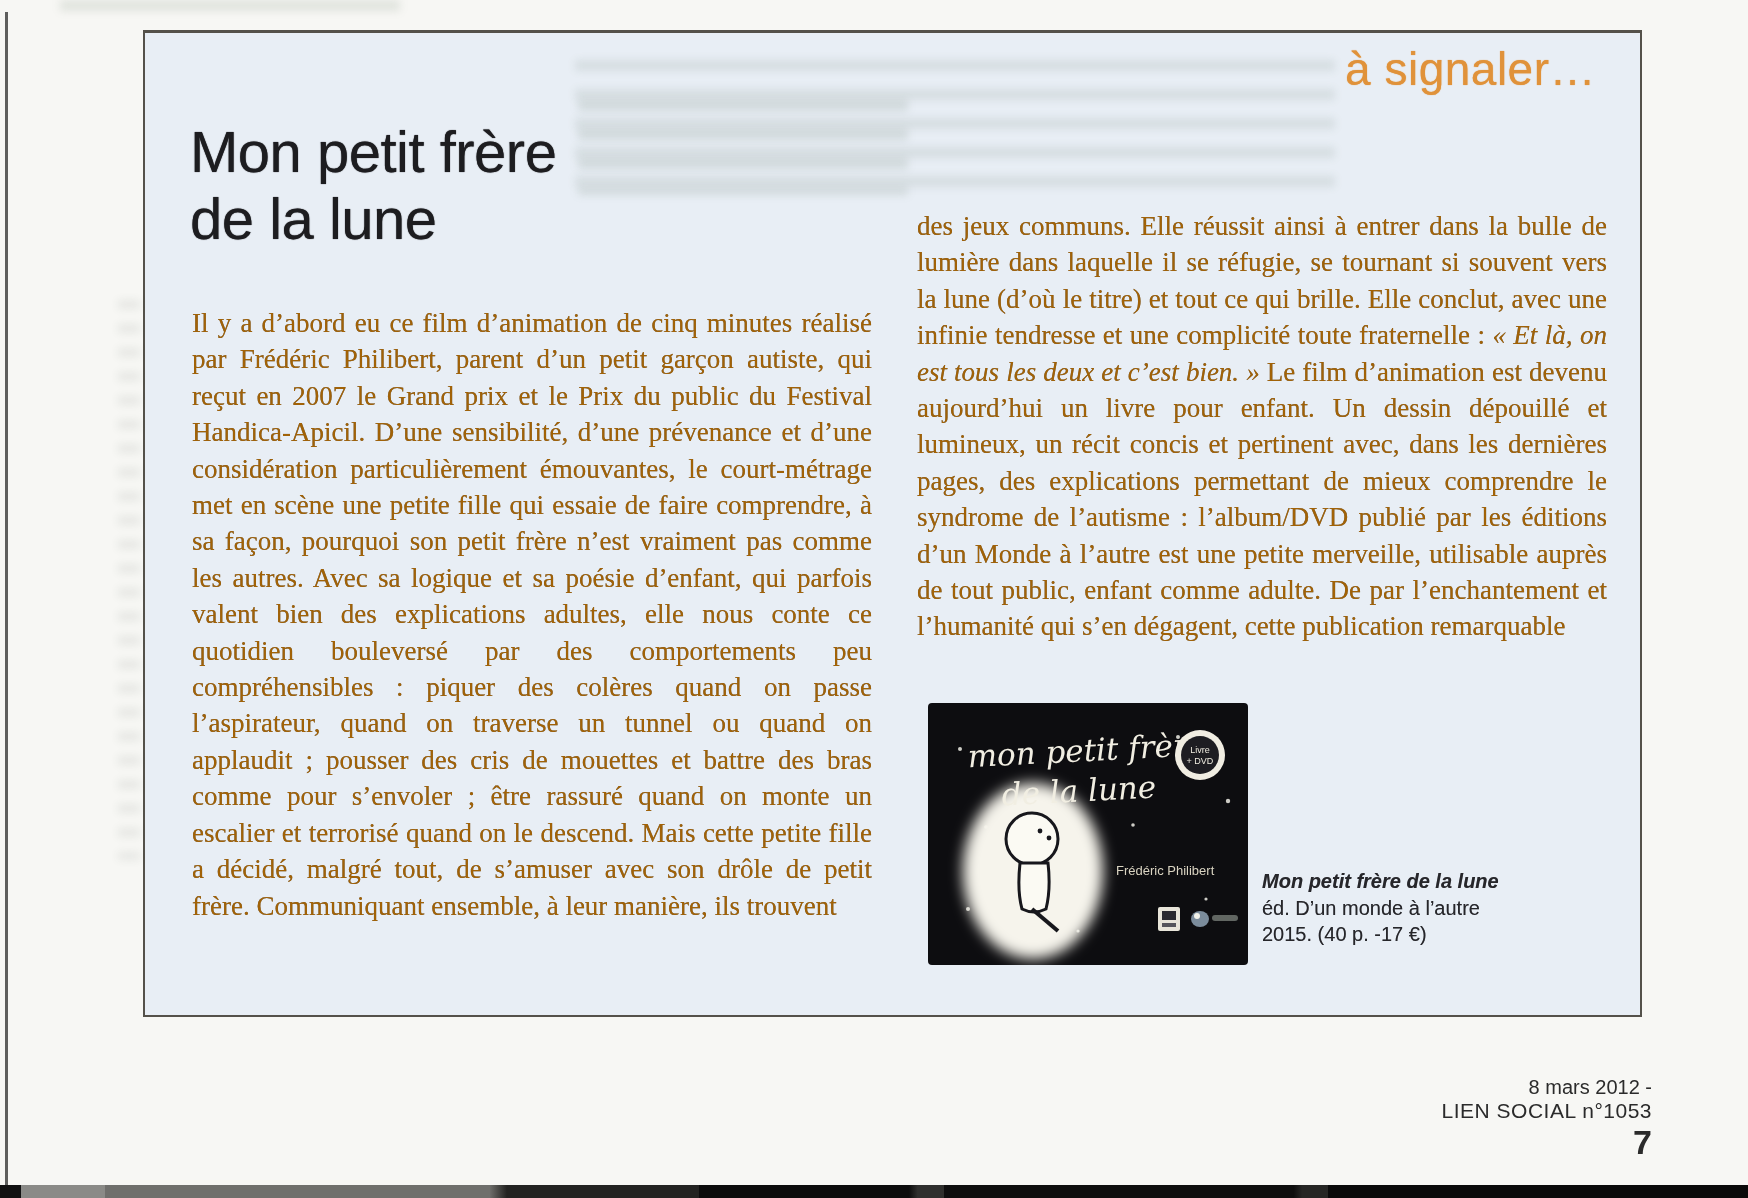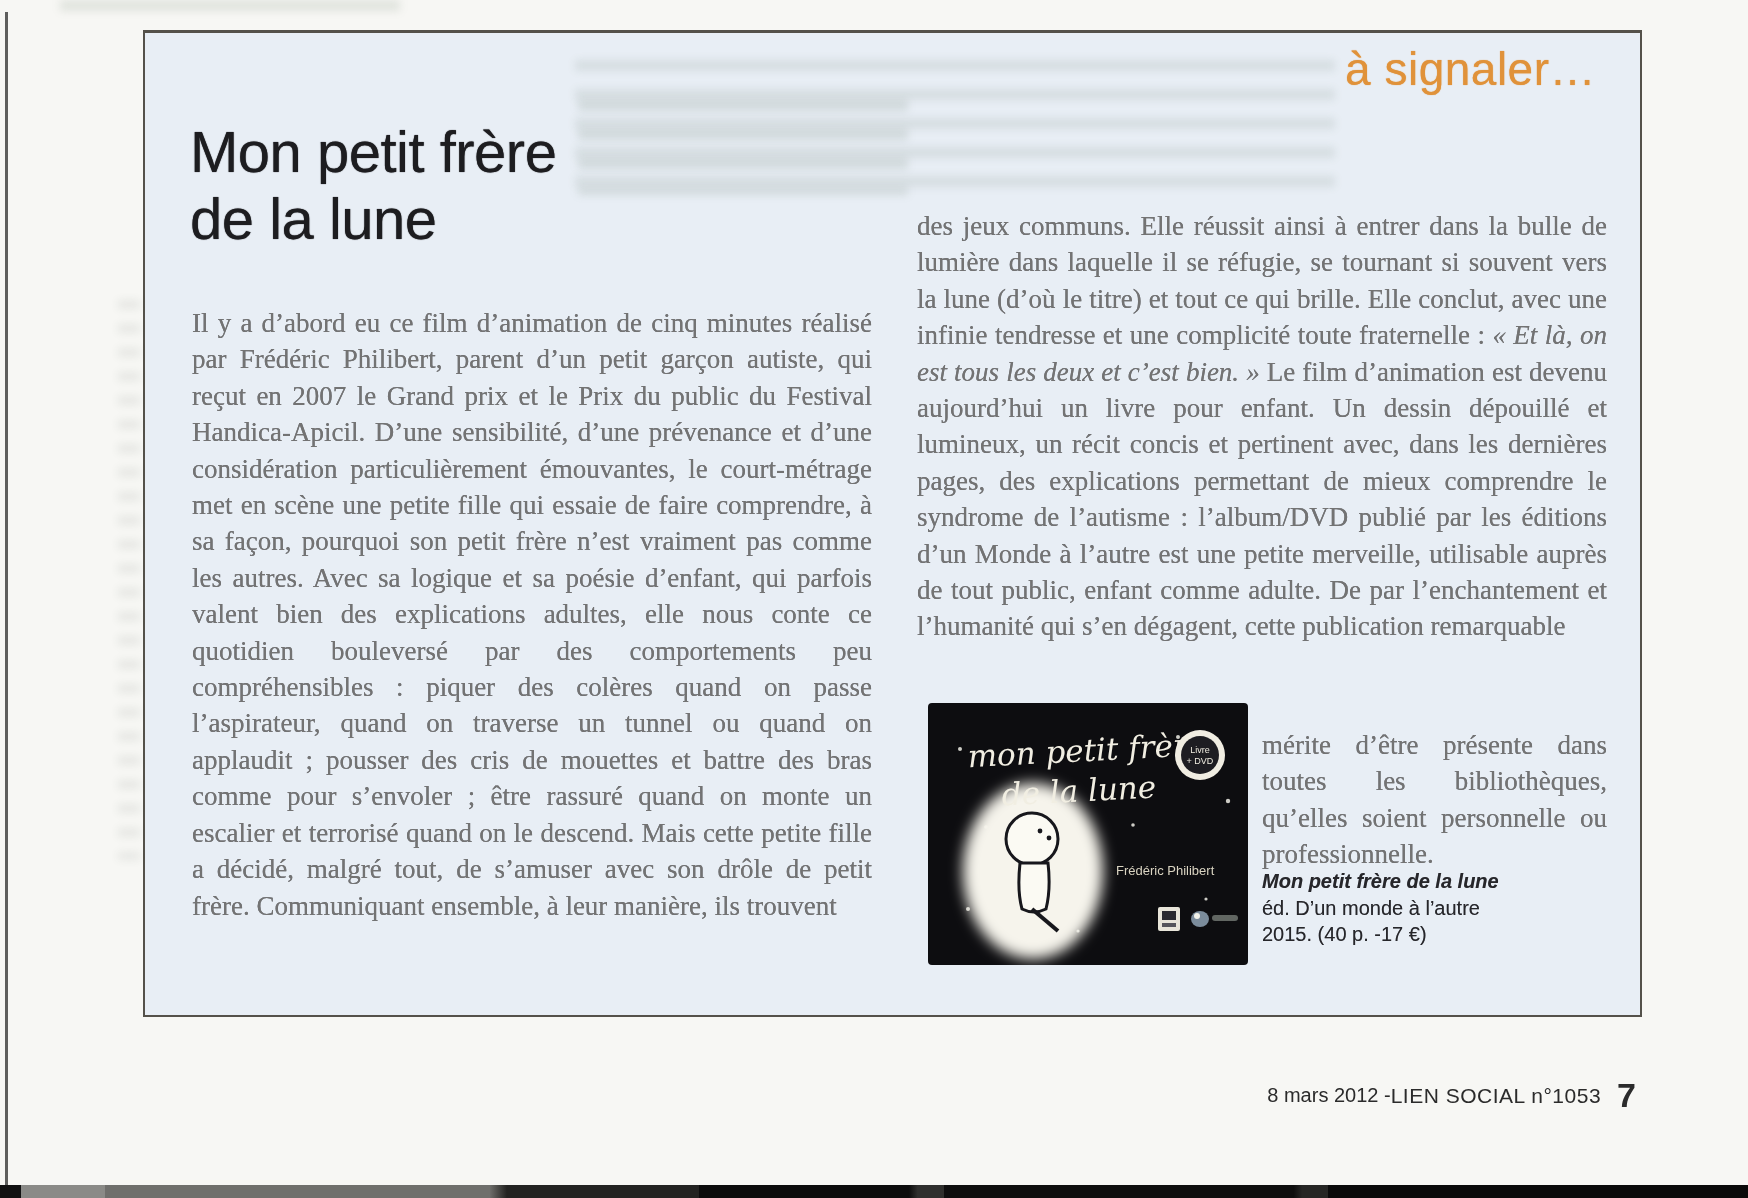--- a/index.html
+++ b/index.html
@@ -19,34 +19,34 @@
   
   .panel{position:absolute;left:143px;top:30px;width:1499px;height:987px;box-sizing:border-box;
     background:#e8eef5;border:2px solid #54514a;border-top-width:3px;}
   .section-label{position:absolute;top:46px;right:152px;
     font-size:46px;line-height:1;color:#e0923a;letter-spacing:.5px;
     text-shadow:0 0 1px #e0923a;}
   .article-title{position:absolute;left:190px;top:118px;
     font-size:58px;line-height:67px;color:#1d1d20;letter-spacing:-.5px;
     text-shadow:0 0 1px #1d1d20;}
   .bodytext{font-family:"Liberation Serif","DejaVu Serif",serif;
-    font-size:27px;line-height:36.4px;color:#737373;text-align:justify;
+    font-size:27px;line-height:36.4px;color:#a16207;text-align:justify;
     text-shadow:0 0 .5px rgba(20,20,30,.55);}
   .col-left{position:absolute;left:192px;top:278px;width:680px;}
   .col-right{position:absolute;left:917px;top:181px;width:690px;}
   .wrap-text{position:absolute;left:1262px;top:700px;width:345px;}
   .italic{font-style:italic;}
   
   .book-cover{position:absolute;left:928px;top:703px;width:320px;height:262px;}
   
   .caption{position:absolute;left:1262px;top:868px;width:370px;
     font-size:20px;line-height:26.5px;color:#26262a;text-shadow:0 0 .5px rgba(30,30,40,.4);}
   .caption .cap-title{font-style:italic;font-weight:bold;}
   
-  .footer{position:absolute;top:1076px;right:112px;display:flex;align-items:center;color:#2b2b2b;}
+  .footer{position:absolute;top:1076px;right:96px;display:flex;align-items:flex-end;color:#2b2b2b;flex-direction:column;}
   .footer .f-date{font-size:20px;font-weight:400;}
   .footer .f-issue{font-size:21px;font-weight:400;letter-spacing:.5px;}
   .footer .f-page{font-size:34px;font-weight:700;margin-left:16px;}
 </style>
 </head>
 <body>
 
 <div id="canvas">
 
   <div class="scan-edge-left"></div>
@@ -63,21 +63,20 @@
 
   <div class="article-title">
     <div>Mon petit frère</div>
     <div>de la lune</div>
   </div>
 
   <p class="bodytext col-left">Il y a d’abord eu ce film d’animation de cinq minutes réalisé par Frédéric Philibert, parent d’un petit garçon autiste, qui reçut en 2007 le Grand prix et le Prix du public du Festival Handica-Apicil. D’une sensibilité, d’une prévenance et d’une considération particulièrement émouvantes, le court-métrage met en scène une petite fille qui essaie de faire comprendre, à sa façon, pourquoi son petit frère n’est vraiment pas comme les autres. Avec sa logique et sa poésie d’enfant, qui parfois valent bien des explications adultes, elle nous conte ce quotidien bouleversé par des comportements peu compréhensibles : piquer des colères quand on passe l’aspirateur, quand on traverse un tunnel ou quand on applaudit ; pousser des cris de mouettes et battre des bras comme pour s’envoler ; être rassuré quand on monte un escalier et terrorisé quand on le descend. Mais cette petite fille a décidé, malgré tout, de s’amuser avec son drôle de petit frère. Communiquant ensemble, à leur manière, ils trouvent</p>
 
   <p class="bodytext col-right"><span>des jeux communs. Elle réussit ainsi à entrer dans la bulle de lumière dans laquelle il se réfugie, se tournant si souvent vers la lune (d’où le titre) et tout ce qui brille. Elle conclut, avec une infinie tendresse et une complicité toute fraternelle : </span><span class="italic">« Et là, on est tous les deux et c’est bien. »</span><span> Le film d’animation est devenu aujourd’hui un livre pour enfant. Un dessin dépouillé et lumineux, un récit concis et pertinent avec, dans les dernières pages, des explications permettant de mieux comprendre le syndrome de l’autisme : l’album/DVD publié par les éditions d’un Monde à l’autre est une petite merveille, utilisable auprès de tout public, enfant comme adulte. De par l’enchantement et l’humanité qui s’en dégagent, cette publication remarquable</span></p>
 
-  <p class="bodytext wrap-text">mérite d’être présente dans toutes les bibliothèques, qu’elles soient personnelle ou professionnelle.</p>
 
   <div class="book-cover">
     <svg width="320" height="262" viewBox="0 0 320 262">
       <defs>
         <filter id="glowblur" x="-40%" y="-40%" width="180%" height="180%">
           <feGaussianBlur stdDeviation="7"></feGaussianBlur>
         </filter>
       </defs>
       <rect x="0" y="0" width="320" height="262" rx="4" fill="#0d0d10"></rect>
 

